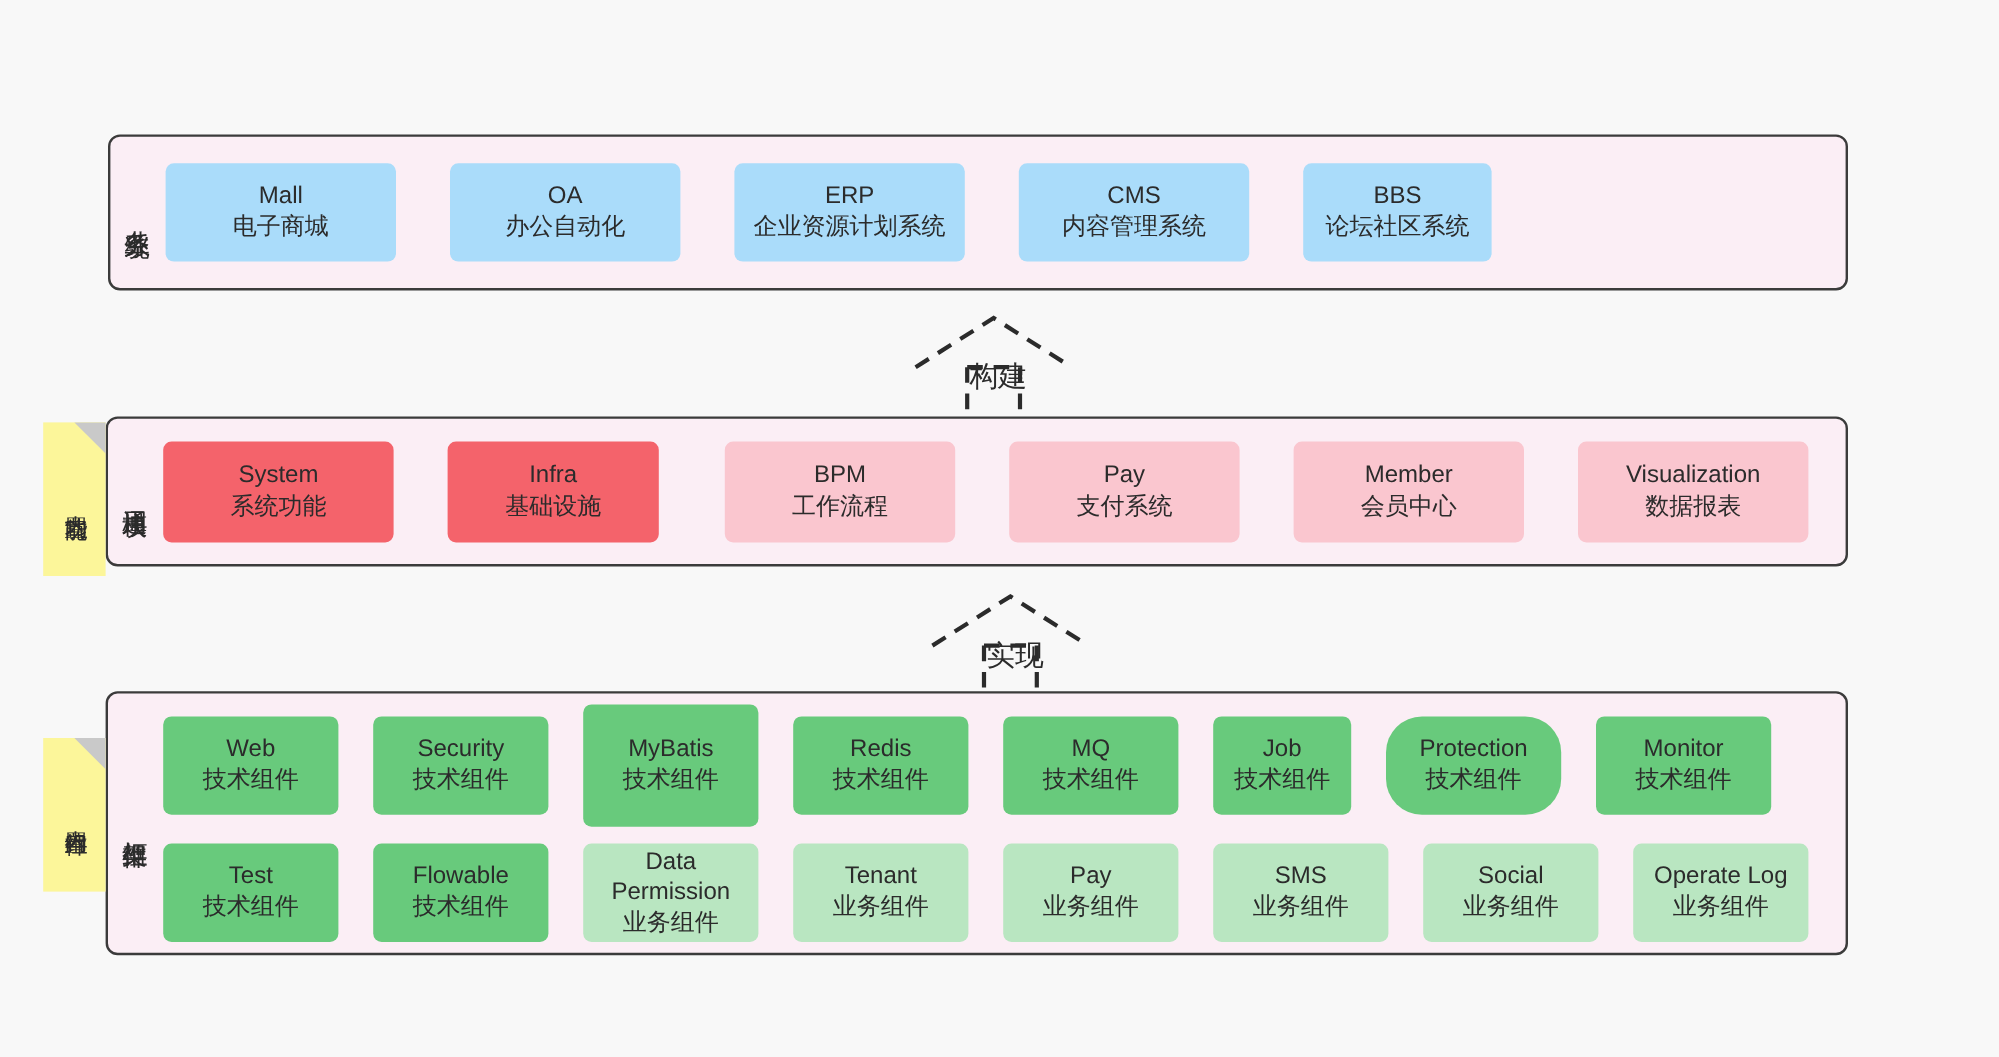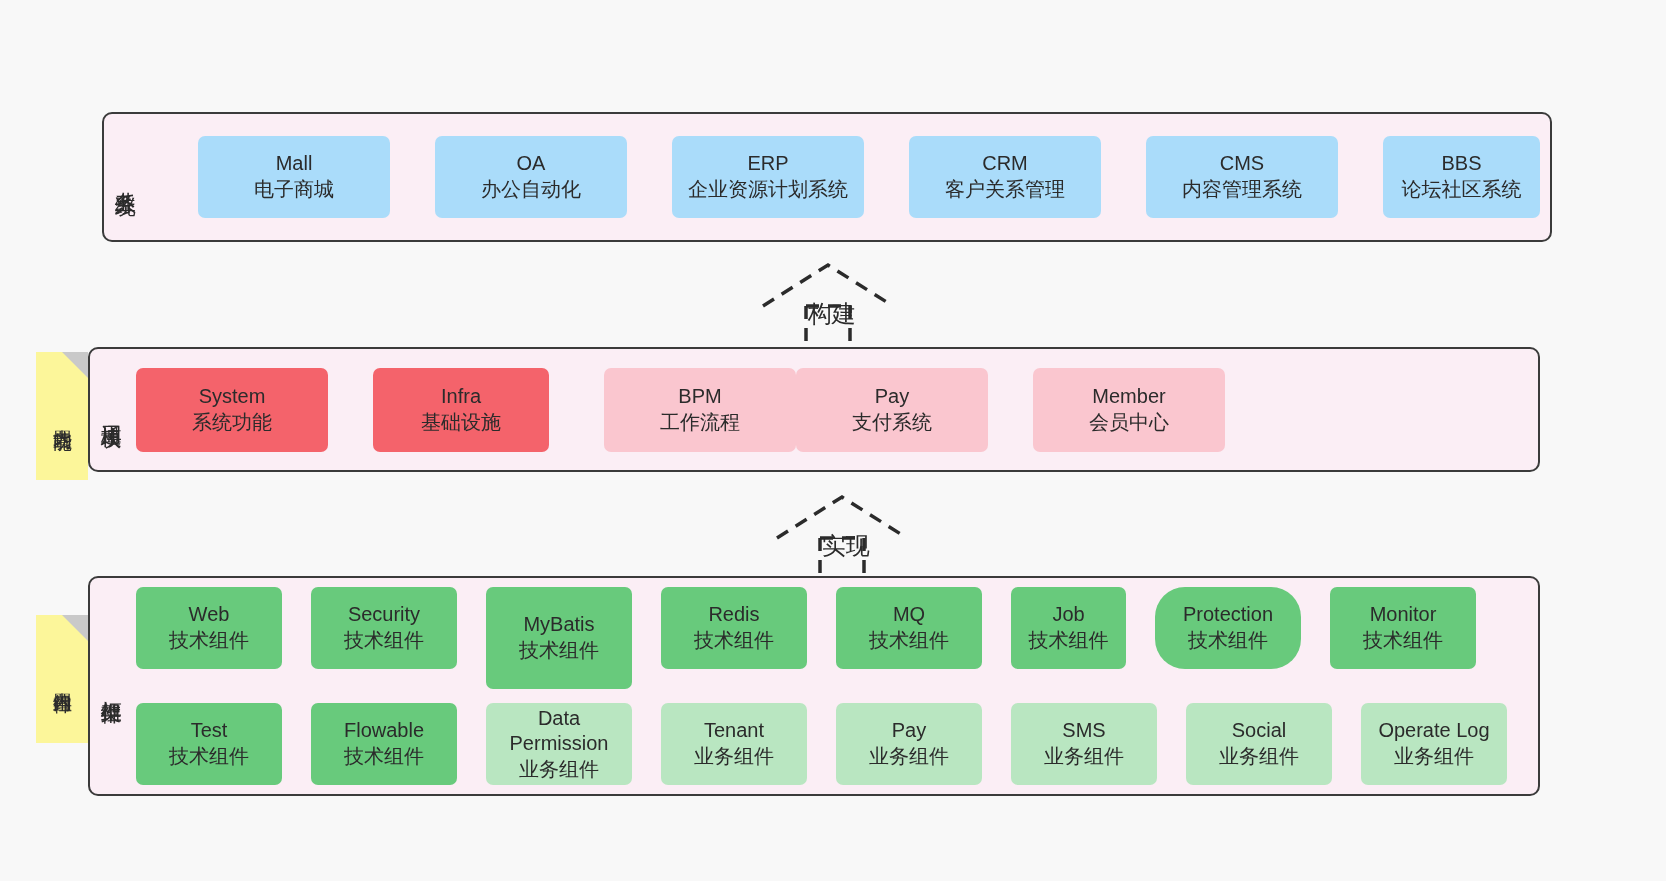--- a/index.html
+++ b/index.html
@@ -60,21 +60,21 @@
     flex: 1 1 auto;
     display: flex;
     flex-direction: column;
     justify-content: center;
     gap: 14px;
     padding: 0 10px 0 4px;
   }
 
   .card-row {
     display: flex;
-    align-items: flex-start;
+    align-items: center;
   }
 
   .card {
     box-sizing: border-box;
     border-radius: 7px;
     display: flex;
     flex-direction: column;
     align-items: center;
     justify-content: center;
     text-align: center;
@@ -136,38 +136,34 @@
     left: 50%;
     transform: translateX(-42%);
     top: 38px;
   }
 </style>
 </head>
 <body>
 
 <div class="canvas">
 
-  <div class="layer" id="layer-business" style="left:102px; top:112px; width:1450px; height:130px;gap:48px;">
+  <div class="layer" id="layer-business" style="left:90px; top:112px; width:1450px; height:130px;">
     <div class="layer-title">业务系统</div>
     <div class="cards" id="business-cards">
         <div class="card c-blue" style="width: 192px; height: 82px; margin-right: 45px;">
           <span class="t1">Mall</span>
           <span class="t2">电子商城</span>
         </div>
         <div class="card c-blue" style="width: 192px; height: 82px; margin-right: 45px;">
           <span class="t1">OA</span>
           <span class="t2">办公自动化</span>
         </div>
         <div class="card c-blue" style="width: 192px; height: 82px; margin-right: 45px;">
           <span class="t1">ERP</span>
           <span class="t2">企业资源计划系统</span>
-        </div>
-        <div class="card c-blue" style="width: 192px; height: 82px; margin-right: 45px;">
-          <span class="t1">CRM</span>
-          <span class="t2">客户关系管理</span>
         </div>
         <div class="card c-blue" style="width: 192px; height: 82px; margin-right: 45px;">
           <span class="t1">CMS</span>
           <span class="t2">内容管理系统</span>
         </div>
         <div class="card c-blue" style="width: 157px; height: 82px;">
           <span class="t1">BBS</span>
           <span class="t2">论坛社区系统</span>
         </div>
       </div>
@@ -189,31 +185,35 @@
     <div class="layer-title">通用模块</div>
     <div class="cards" id="module-cards">
         <div class="card c-red" style="width: 192px; height: 84px; margin-right: 45px;">
           <span class="t1">System</span>
           <span class="t2">系统功能</span>
         </div>
         <div class="card c-red" style="width: 176px; height: 84px; margin-right: 55px;">
           <span class="t1">Infra</span>
           <span class="t2">基础设施</span>
         </div>
-        <div class="card c-pink" style="width: 192px; height: 84px; ">
+        <div class="card c-pink" style="width: 192px; height: 84px; margin-right: 45px;">
           <span class="t1">BPM</span>
           <span class="t2">工作流程</span>
         </div>
         <div class="card c-pink" style="width: 192px; height: 84px; margin-right: 45px;">
           <span class="t1">Pay</span>
           <span class="t2">支付系统</span>
         </div>
         <div class="card c-pink" style="width: 192px; height: 84px; margin-right: 45px;">
           <span class="t1">Member</span>
           <span class="t2">会员中心</span>
+        </div>
+        <div class="card c-pink" style="width: 192px; height: 84px;">
+          <span class="t1">Visualization</span>
+          <span class="t2">数据报表</span>
         </div>
       </div>
   </div>
 
   <div class="connector" id="connector-realize" style="left:772px; top:492px; width:140px; height:84px;">
     <svg width="140" height="84" viewBox="0 0 140 84" aria-hidden="true">
       <path d="M 5 46 L 70 5 L 135 46" fill="none" stroke="#2b2b2b" stroke-width="3.5" stroke-dasharray="13 9" stroke-linecap="butt"></path>
       <path d="M 48 46 L 92 46" fill="none" stroke="#2b2b2b" stroke-width="3.5" stroke-dasharray="13 9"></path>
       <path d="M 48 46 L 48 84 M 92 46 L 92 84" fill="none" stroke="#2b2b2b" stroke-width="3.5" stroke-dasharray="13 9"></path>
     </svg>

